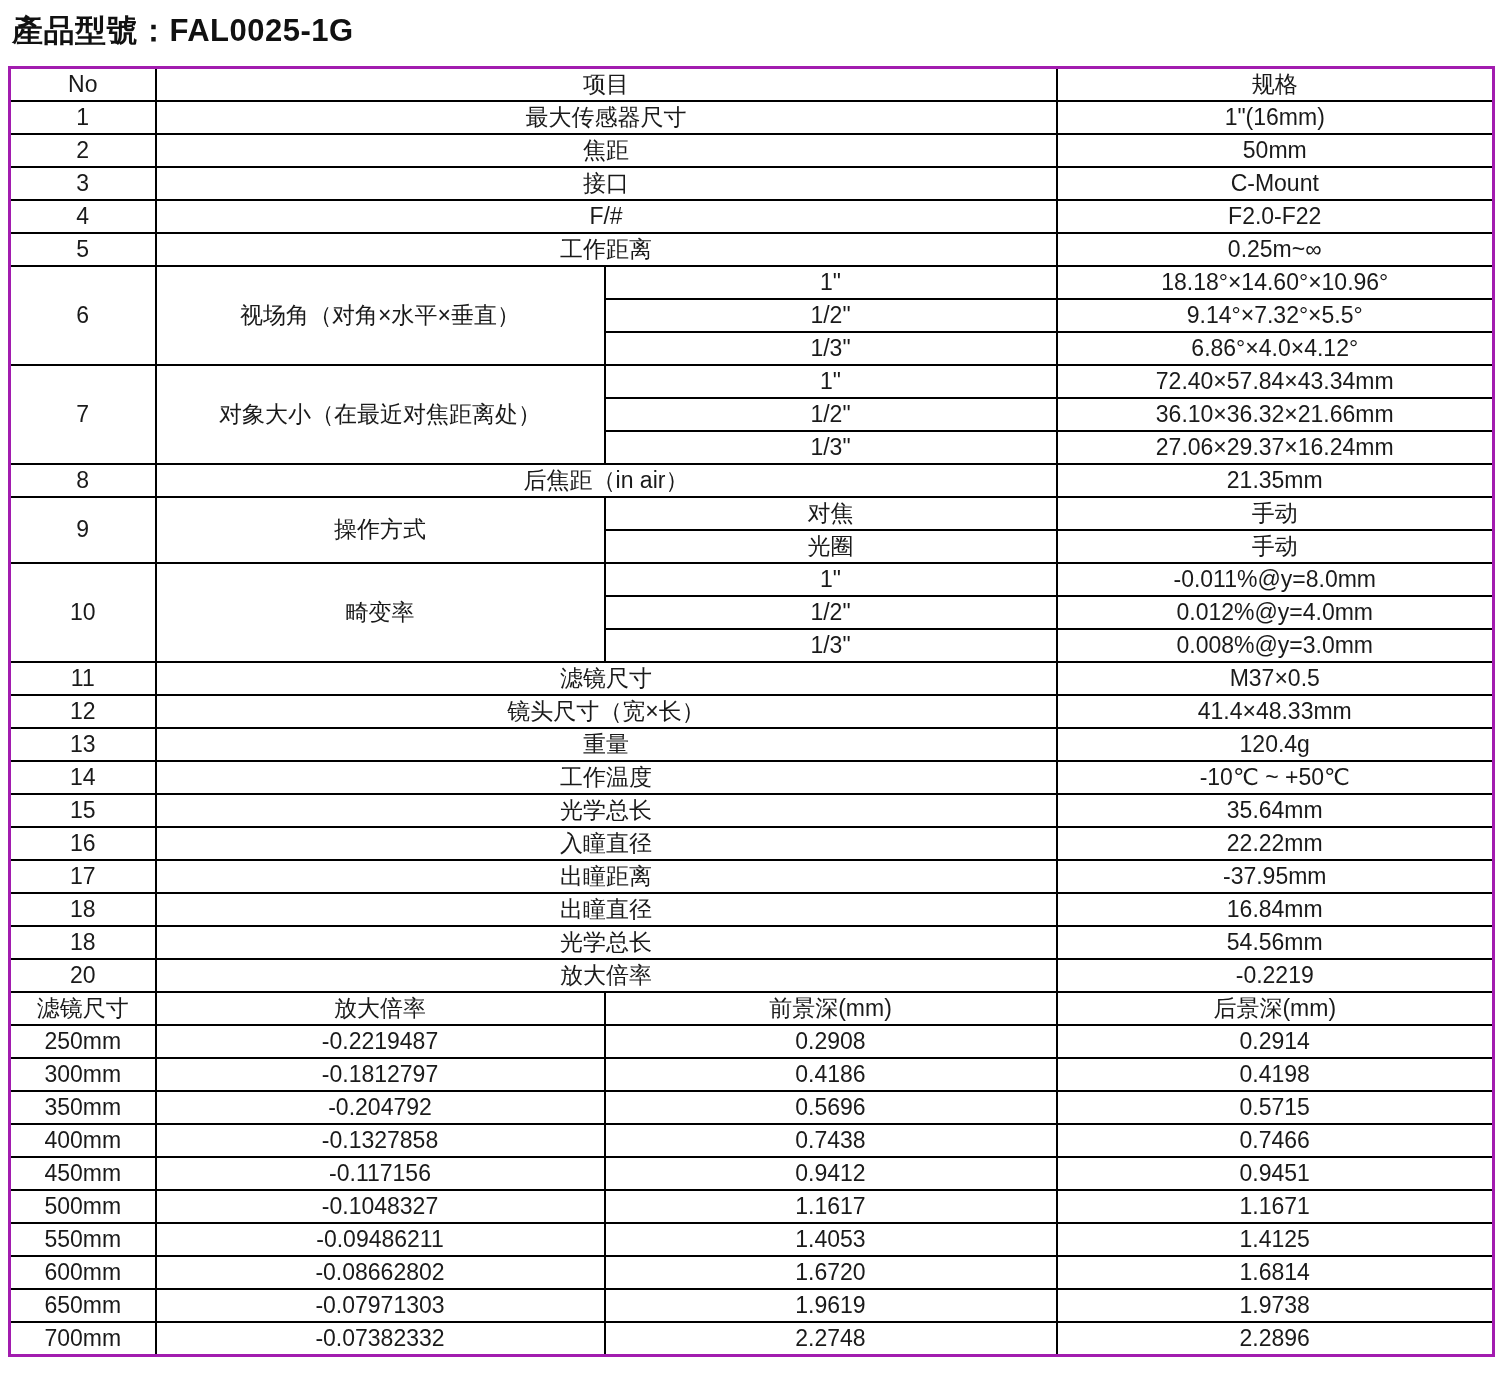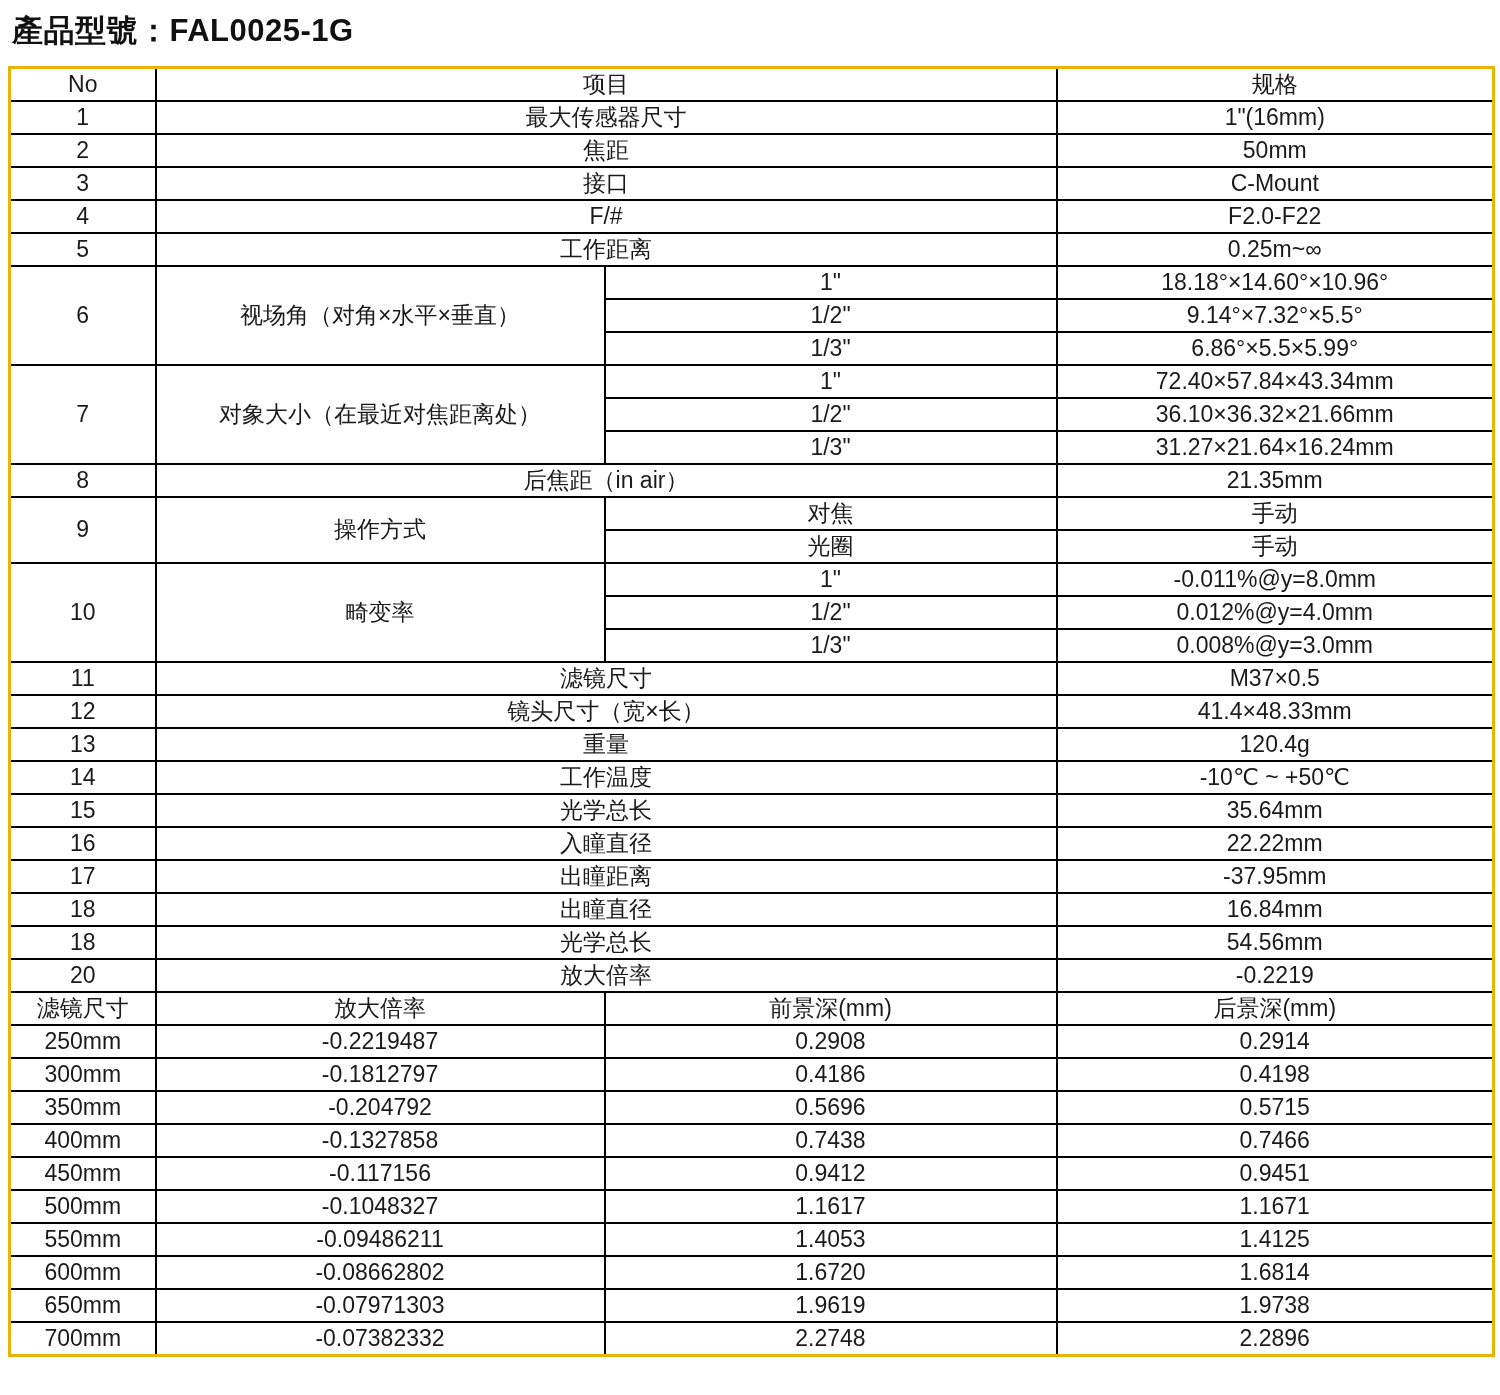--- a/index.html
+++ b/index.html
@@ -23,21 +23,21 @@
     font-size: 31px;
     font-weight: bold;
     color: #111111;
     letter-spacing: 0.5px;
   }
   table.spec {
     border-collapse: collapse;
     table-layout: fixed;
     margin-left: 8px;
     width: 1484px;
-    border: 3px solid #eab308;
+    border: 3px solid #a21caf;
   }
   table.spec td, table.spec th {
     border: 2px solid #000000;
     text-align: center;
     vertical-align: middle;
     height: 31px;
     padding: 0 4px;
     font-size: 23px;
     font-weight: normal;
     line-height: 1.1;
@@ -96,35 +96,35 @@
           <td rowspan="3">视场角（对角×水平×垂直）</td>
           <td>1"</td>
           <td>18.18°×14.60°×10.96°</td>
         </tr>
         <tr>
           <td>1/2"</td>
           <td>9.14°×7.32°×5.5°</td>
         </tr>
         <tr>
           <td>1/3"</td>
-          <td>6.86°×5.5×5.99°</td>
+          <td>6.86°×4.0×4.12°</td>
         </tr>
         <tr>
           <td rowspan="3">7</td>
           <td rowspan="3">对象大小（在最近对焦距离处）</td>
           <td>1"</td>
           <td>72.40×57.84×43.34mm</td>
         </tr>
         <tr>
           <td>1/2"</td>
           <td>36.10×36.32×21.66mm</td>
         </tr>
         <tr>
           <td>1/3"</td>
-          <td>31.27×21.64×16.24mm</td>
+          <td>27.06×29.37×16.24mm</td>
         </tr>
         <tr>
           <td>8</td>
           <td colspan="2">后焦距（in air）</td>
           <td>21.35mm</td>
         </tr>
         <tr>
           <td rowspan="2">9</td>
           <td rowspan="2">操作方式</td>
           <td>对焦</td>

